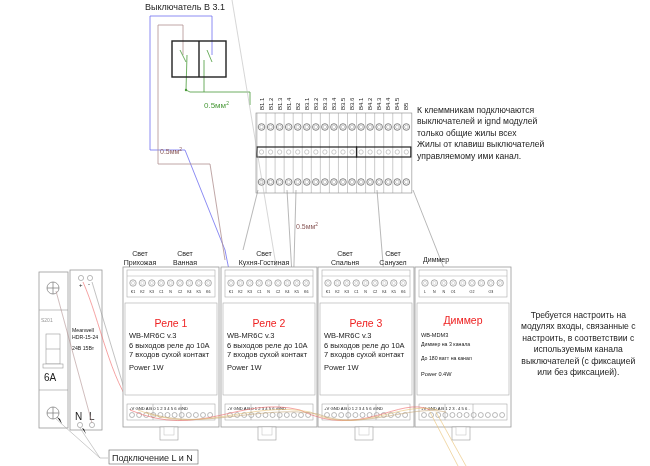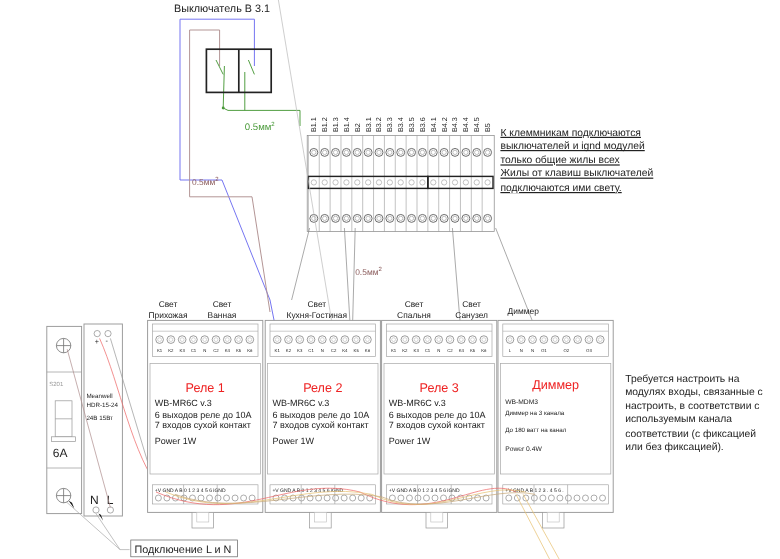--- a/index.html
+++ b/index.html
@@ -460,28 +460,28 @@
 
   <g fill="none" stroke-width="0.6">
     <path d="M130,410 C200,440 240,395 300,410 C360,440 400,395 430,410" stroke="#ee6666"></path>
     <path d="M138,410 C200,436 250,400 310,412 C360,436 400,400 438,410" stroke="#e8c070"></path>
     <path d="M146,412 C200,432 260,404 318,414 C360,432 410,404 446,412" stroke="#c8a878"></path>
     <line x1="430" y1="412" x2="458" y2="466" stroke="#e8c070"></line>
     <line x1="436" y1="412" x2="466" y2="466" stroke="#e8c070"></line>
   </g>
 </svg>
 
-<div class="note" style="left:417px;top:105px;text-decoration:underline;">
+<div class="note" style="left:417px;top:105px;">
   <div>К клеммникам подключаются</div>
   <div>выключателей и ignd модулей</div>
   <div>только общие жилы всех</div>
   <div>Жилы от клавиш выключателей</div>
-  <div>подключаются ими свету.</div>
+  <div>управляемому ими канал.</div>
 </div>
 
-<div class="note" style="left:521px;top:310px;">
+<div class="note" style="left:521px;top:310px;text-align:center;">
   <div>Требуется настроить на</div>
   <div>модулях входы, связанные с</div>
   <div>настроить, в соответствии с</div>
   <div>используемым канала</div>
-  <div>соответствии (с фиксацией</div>
+  <div>выключателей (с фиксацией</div>
   <div>или без фиксацией).</div>
 </div>
 
 </body></html>

